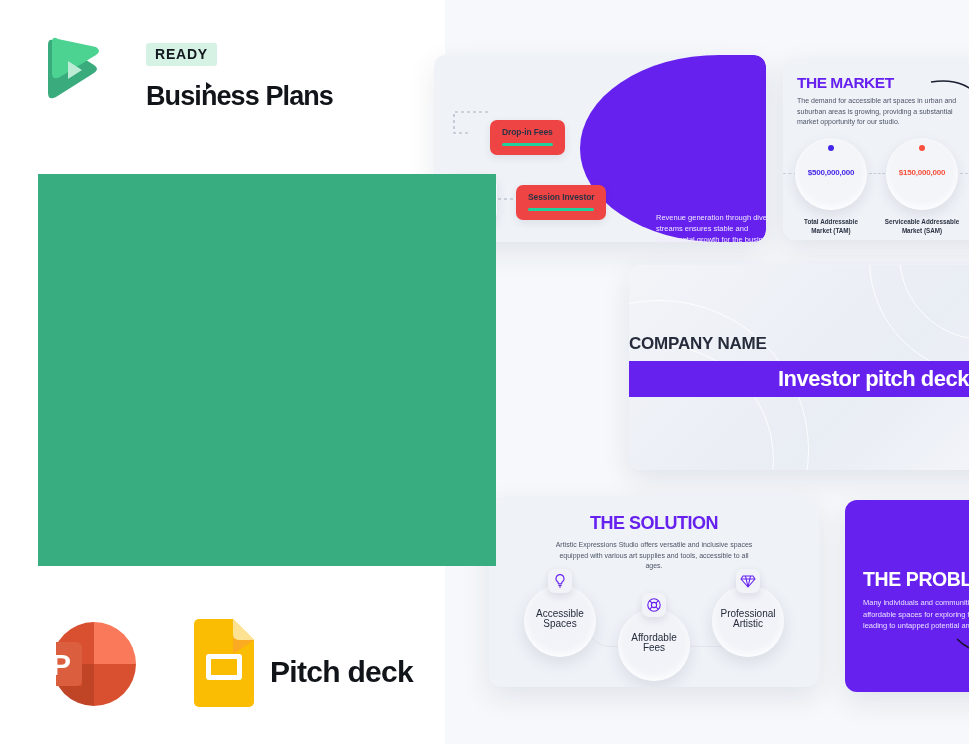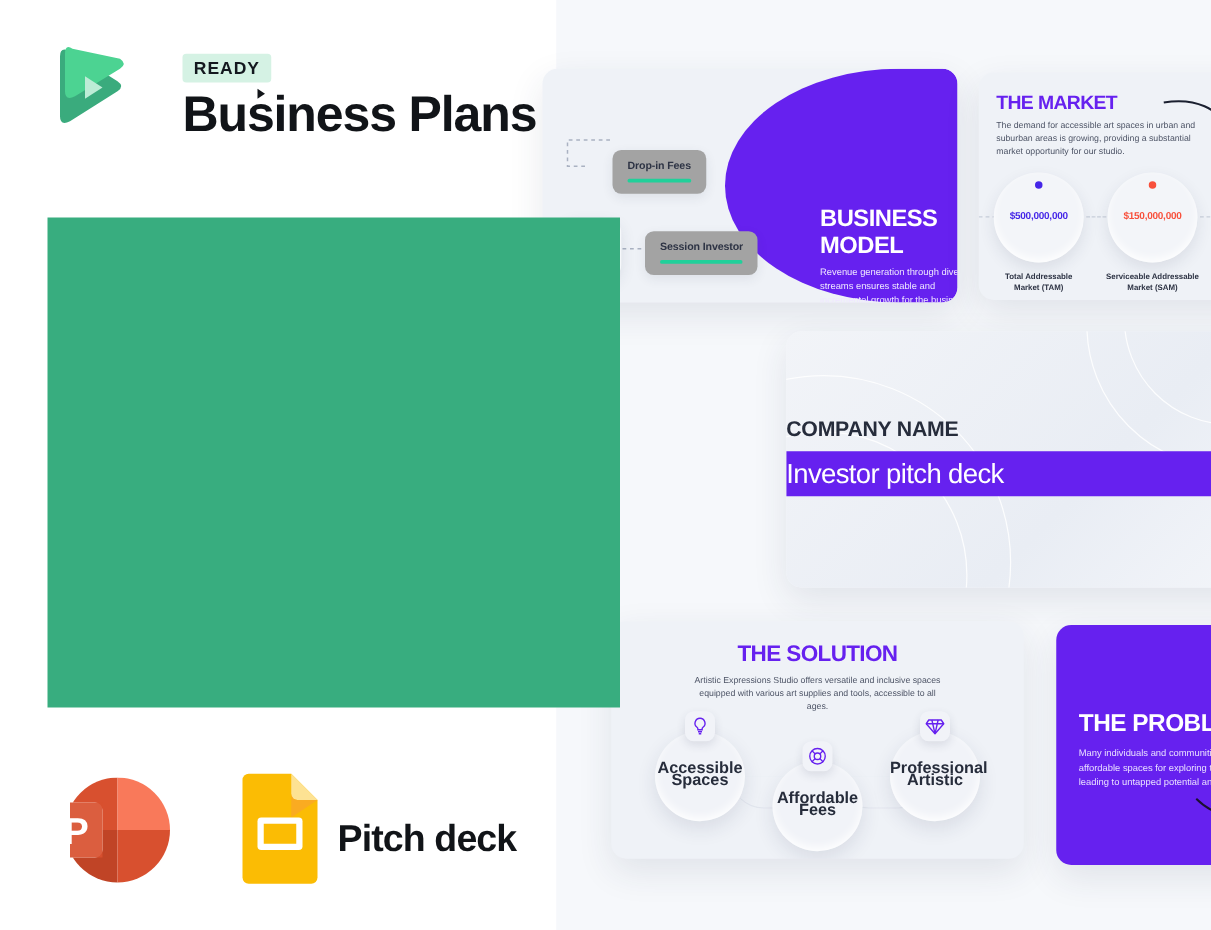--- a/index.html
+++ b/index.html
@@ -48,22 +48,22 @@
     display: inline-block;
     background: #d5f2e4;
     color: #14181f;
     font-size: 14px;
     font-weight: 700;
     letter-spacing: 0.8px;
     padding: 3px 9px 4px 9px;
     border-radius: 3px;
   }
   .brand-name {
-    margin-top: 4px;
-    font-size: 40px;
+    margin-top: 15px;
+    font-size: 27px;
     font-weight: 700;
     color: #111418;
     letter-spacing: -0.9px;
     position: relative;
     white-space: nowrap;
   }
   .brand-tri {
     position: absolute; left: 60px; top: 1px;
     width: 0; height: 0;
     border-left: 6px solid #111418;
@@ -104,21 +104,21 @@
     line-height: 21px; letter-spacing: -0.4px;
     white-space: pre-line;
   }
   .bm-desc {
     position: absolute; left: 222px; top: 157px; width: 128px;
     color: #efe7ff; font-size: 7.5px; line-height: 11px;
   }
   .bm-rows { position: absolute; left: 0; top: 0; width: 220px; height: 187px; }
   .bm-pill {
     position: absolute;
-    background: #a3a3a3;
+    background: #ef4444;
     border-radius: 7px;
     box-shadow: 0 3px 9px rgba(40,50,80,0.09);
     padding: 7px 12px 9px 12px;
   }
   .bm-pill .lbl {
     font-size: 8.5px; font-weight: 700; color: #2d3344;
     white-space: nowrap; letter-spacing: -0.1px;
   }
   .bm-pill .bar {
     margin-top: 6px; height: 2.5px; border-radius: 2px;
@@ -196,23 +196,23 @@
     position: absolute; left: 0; top: 69px; width: 340px;
     text-align: left;
     color: #262c3b; font-size: 17px; font-weight: 700;
     letter-spacing: -0.2px;
   }
   .tt-band {
     position: absolute; left: 0; top: 96px; width: 400px; height: 36px;
     background: #6621ef;
   }
   .tt-band span {
-    display: block; width: 340px; text-align: left;
-    color: #fff; font-size: 22px; font-weight: 400;
-    line-height: 36px; letter-spacing: -0.5px;
+    display: block; width: 340px; text-align: right;
+    color: #fff; font-size: 22px; font-weight: 700;
+    line-height: 36px; letter-spacing: -0.5px; padding-left: 12px;
   }
 
   
   .slide-sl { left: 489px; top: 497px; width: 330px; height: 190px; }
   .sl-title {
     position: absolute; left: 0; top: 16px; width: 330px;
     text-align: center; color: #6621ef;
     font-size: 18px; font-weight: 700; letter-spacing: -0.5px;
   }
   .sl-desc {
@@ -230,21 +230,21 @@
   .sl-node {
     position: absolute;
     width: 72px; height: 72px; border-radius: 50%;
     background: #f1f3f8;
     box-shadow: 0 6px 16px rgba(40,50,80,0.11),
                 inset 0 -3px 8px rgba(255,255,255,0.95);
   }
   .sl-node .txt {
     position: absolute; left: 0; top: 24px; width: 72px;
     text-align: center; color: #262c3b;
-    font-size: 13px; font-weight: 700; line-height: 10px;
+    font-size: 10px; font-weight: 400; line-height: 10px;
     white-space: pre-line;
   }
   .sl-node.n1 { left: 35px; top: 88px; }
   .sl-node.n2 { left: 129px; top: 112px; }
   .sl-node.n3 { left: 223px; top: 88px; }
   .sl-badge {
     position: absolute; width: 24px; height: 24px;
     border-radius: 7px; background: #f1f3f8;
     box-shadow: 0 3px 8px rgba(40,50,80,0.12);
   }
@@ -296,22 +296,20 @@
         <div class="lbl">Drop-in Fees</div>
         <div class="bar"></div>
       </div>
       <div class="bm-pill p2">
         <div class="lbl">Session Investor</div>
         <div class="bar"></div>
       </div>
 
     </div>
 
-    <div class="bm-title">BUSINESS
-MODEL</div>
     <div class="bm-desc">Revenue generation through diverse streams ensures stable and incremental growth for the business.</div>
   </div>
 
   <div class="slide slide-mk">
     <div class="mk-title">THE MARKET</div>
     <div class="mk-desc">The demand for accessible art spaces in urban and suburban areas is growing, providing a substantial market opportunity for our studio.</div>
 
     <svg class="mk-arrow" width="60" height="40" style="position:absolute;left:146px;top:18px">
       <path d="M2 6 C26 2, 48 10, 53 30" fill="none" stroke="#1b2030" stroke-width="1.6"></path>
       <path d="M47 24 L54 33 L44 34 Z" fill="#1b2030"></path>

